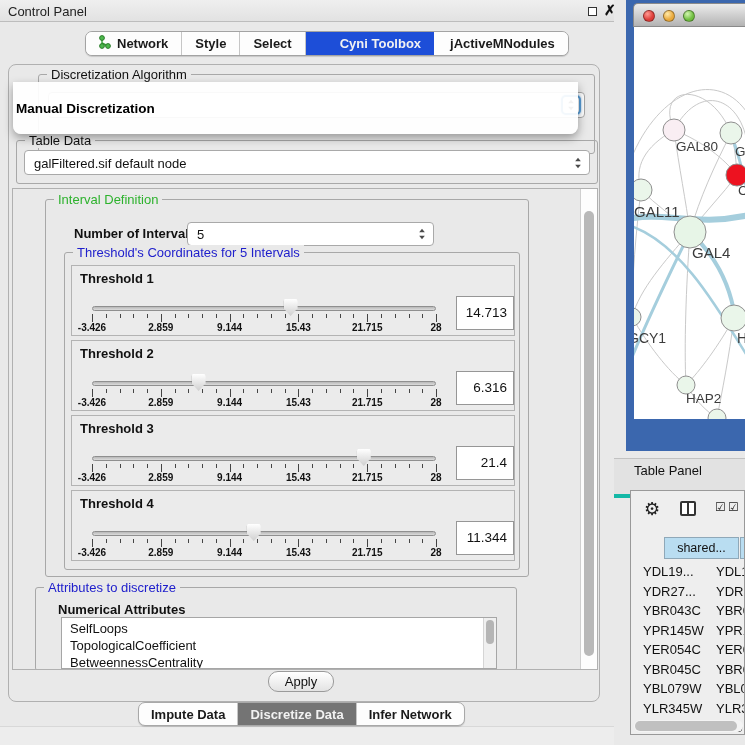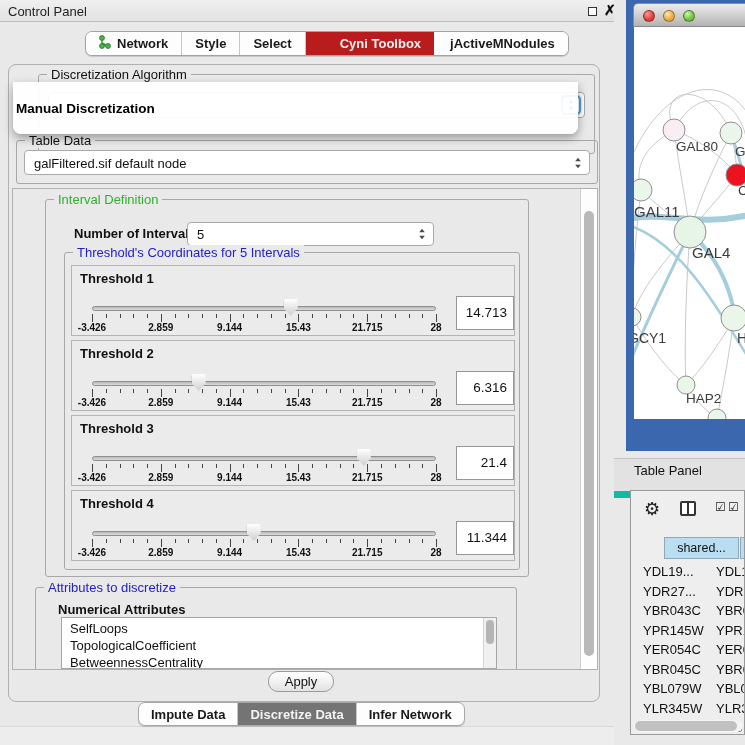--- a/index.html
+++ b/index.html
@@ -9,21 +9,21 @@
 
   
   .titlebar { left:0; top:0; width:614px; height:22px; background:linear-gradient(#efefef,#e2e2e2); border-bottom:1px solid #bdbdbd; }
   .titlebar-text { left:8px; top:4px; font-size:13px; color:#222; }
   .float-icon { left:588px; top:7px; width:9px; height:9px; border:1.5px solid #333; background:#fff; }
   .close-icon { left:604px; top:2px; font-size:14px; font-weight:bold; color:#111; }
 
   .tabbar { left:85px; top:31px; height:25px; display:flex; align-items:stretch; background:#fdfdfd; border:1px solid #a3a3a3; border-radius:7px; overflow:hidden; box-shadow:0 1px 1px rgba(0,0,0,.15); }
   .tab { display:flex; align-items:center; padding:0 13px; font-size:13px; font-weight:bold; color:#1a1a1a; border-right:1px solid #c6c6c6; background:#fdfdfd; }
   .tab:last-child { border-right:none;padding-left:16px; }
-  .tab.selected { background:#b91c1c; color:#f2f2f2; border-right:none;padding-left:34px; }
+  .tab.selected { background:#1d4ed8; color:#f2f2f2; border-right:none;padding-left:34px; }
   .tab .net-ico { margin-right:6px; }
 
   .main-box { left:8px; top:64px; width:592px; height:638px; background:#e9e9e9; border:1px solid #b0b0b0; border-radius:8px; }
 
   .group { position:absolute; border:1px solid #a8a8a8; border-radius:3px; }
   .group-title { position:absolute; top:-8px; left:8px; background:#e9e9e9; padding:0 4px; font-size:13px; white-space:nowrap; }
   .gt-green { color:#2db22d; }
   .gt-blue { color:#2020cc; }
 
   .combo { position:absolute; background:#fff; border:1px solid #a9a9a9; border-radius:4px; font-size:13px; }
@@ -69,21 +69,21 @@
 
   
   .net-window { left:626px; top:0; width:119px; height:451px; background:#3b67ae; }
   .mac-titlebar { position:absolute; left:7px; top:3px; width:112px; height:24px; background:linear-gradient(#ececec,#b3b3b3); border:1px solid #8a8a8a; border-right:none; border-radius:5px 0 0 0; }
   .light { position:absolute; top:6px; width:12px; height:12px; border-radius:50%; border:1px solid rgba(0,0,0,.35); }
   .light-red { left:9px; background:radial-gradient(circle at 35% 30%, #ff9a92, #dd3d38 60%); }
   .light-yellow { left:29px; background:radial-gradient(circle at 35% 30%, #ffe9a8, #e9a83b 60%); }
   .light-green { left:49px; background:radial-gradient(circle at 35% 30%, #d2f5b0, #6fbe3f 60%); }
   .net-canvas { position:absolute; left:8px; top:27px; width:111px; height:392px; background:#fff; overflow:hidden; }
 
-  .tp-bar { left:614px; top:458px; width:131px; height:40px; background:#e2e2e2; border-top:1px solid #c2c2c2; border-bottom:7px solid #14b8a6; }
+  .tp-bar { left:614px; top:458px; width:131px; height:40px; background:#e2e2e2; border-top:1px solid #c2c2c2; border-bottom:4px solid #14b8a6; }
   .tp-bar-text { position:absolute; left:20px; top:4px; font-size:13px; color:#111; }
 
   .table-container { left:630px; top:490px; width:115px; height:245px; background:#eeeeee; border:1px solid #999; overflow:hidden; }
   .tt-toolbar { position:absolute; left:0; top:0; width:100%; height:40px; }
   .gear { position:absolute; left:13px; top:7px; font-size:18px; color:#222; }
   .col-ico { position:absolute; left:49px; top:10px; width:16px; height:15px; border:2px solid #333; border-radius:2px; background:#fff; }
   .col-ico::after { content:""; position:absolute; left:5px; top:0; width:2px; height:100%; background:#333; }
   .chk { position:absolute; top:9px; font-size:12px; color:#222; }
   .t-header { position:absolute; top:46px; height:22px; background:#b9ddf1; border:1px solid #8fa8b8; font-size:12.5px; text-align:center; line-height:20px; overflow:hidden;margin-left:28px; }
   .t-cell { position:absolute; height:20px; font-size:13px; line-height:20px; white-space:nowrap; }

